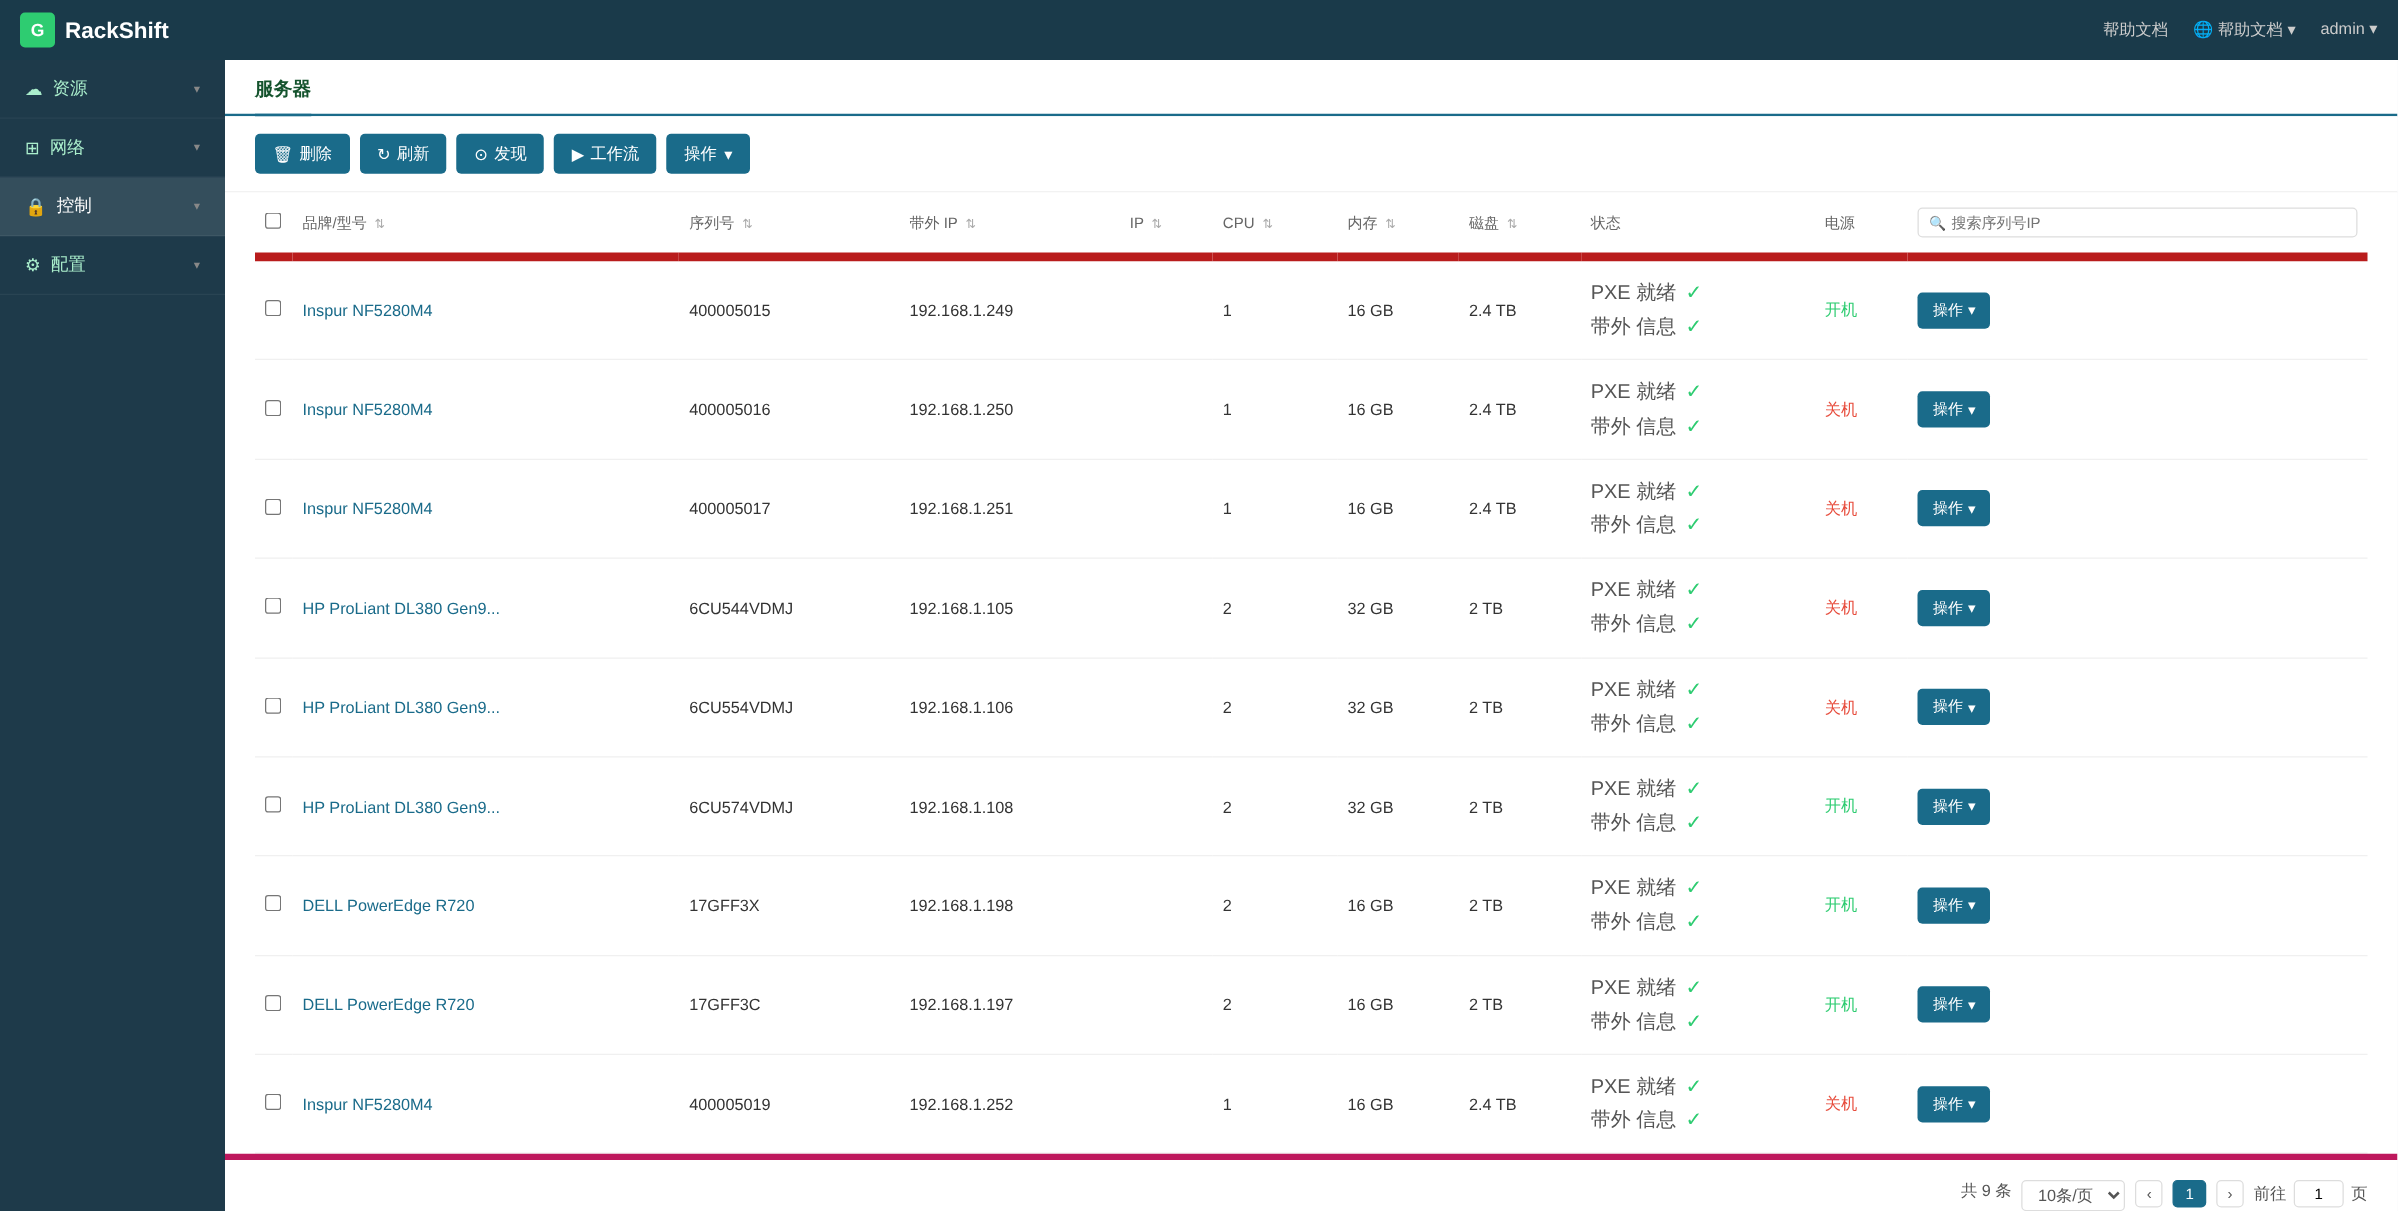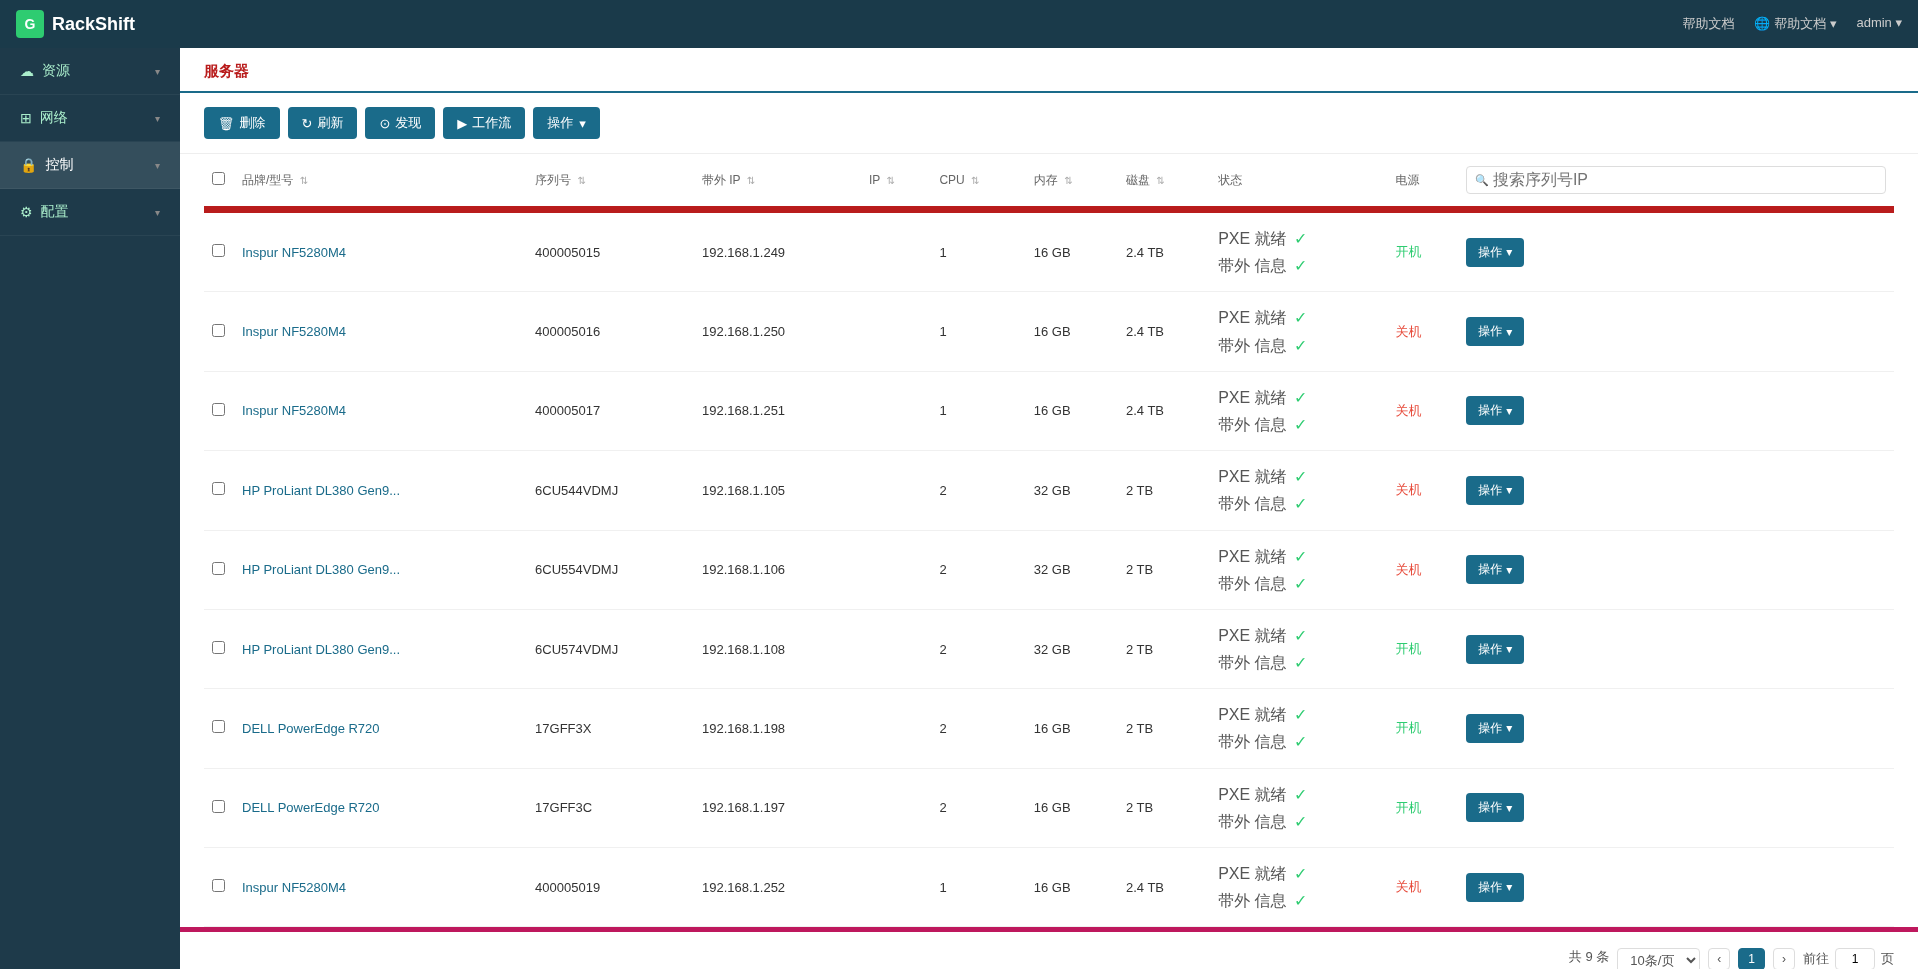--- a/index.html
+++ b/index.html
@@ -81,21 +81,21 @@
 
     
     .page-header {
       border-bottom: 2px solid #1a6b8a;
       padding: 14px 24px 0;
       background: white;
     }
     .page-title {
       font-size: 15px;
       font-weight: 600;
-      color: #b91c1c;
+      color: #14532d;
       padding-bottom: 10px;
       border-bottom: 2px solid #1a6b8a;
       display: inline-block;
       margin-bottom: -2px;
     }
 
     
     .toolbar {
       padding: 14px 24px;
       display: flex;
@@ -180,21 +180,21 @@
       align-items: center;
       border: 1px solid #ddd;
       border-radius: 4px;
       padding: 4px 8px;
       background: white;
       min-width: 160px;
     }
     .search-wrap input {
       border: none;
       outline: none;
-      font-size: 16px;
+      font-size: 12px;
       color: #4d7c0f;
       background: transparent;
       width: 100%;
     }
     .search-icon { color: #aaa; font-size: 11px; margin-right: 4px; }
 
     
     .pagination-bar {
       padding: 16px 24px;
       display: flex;

